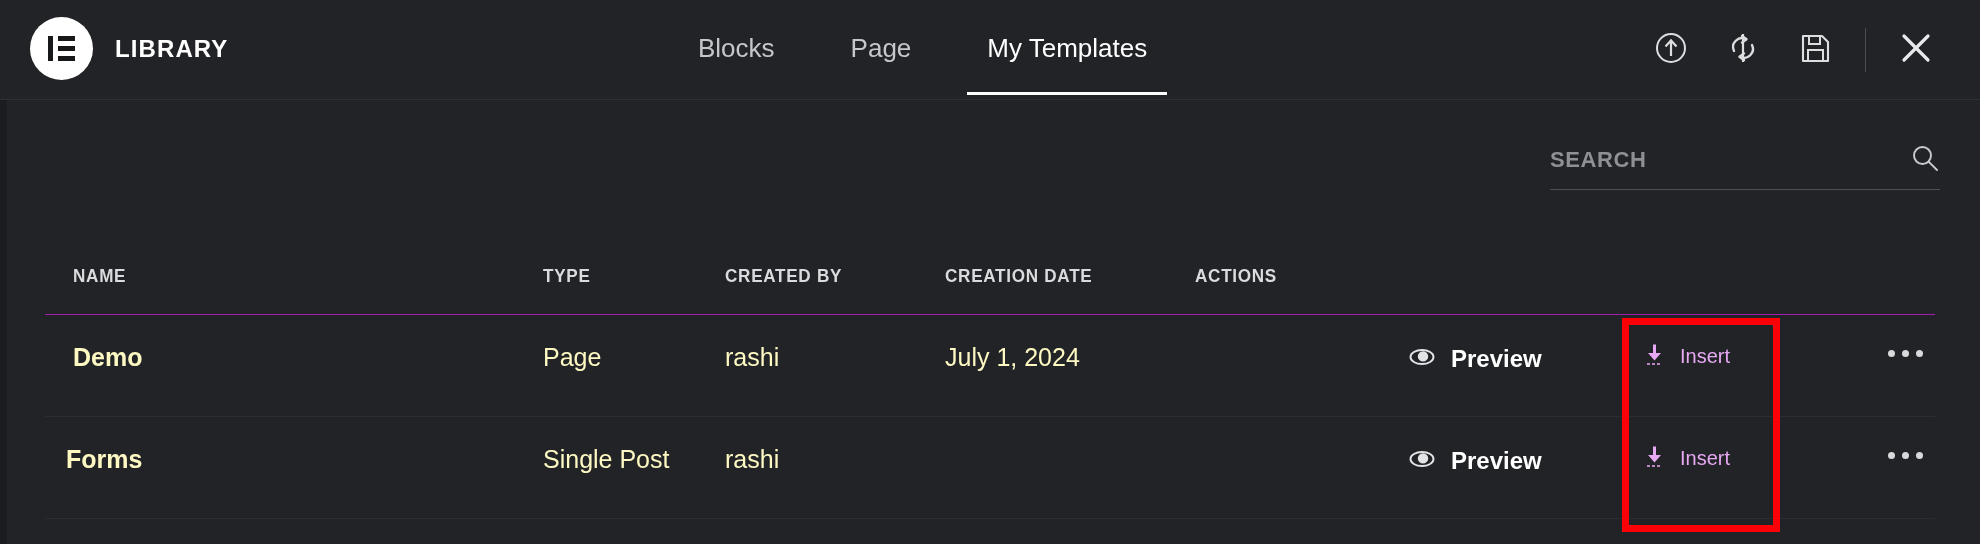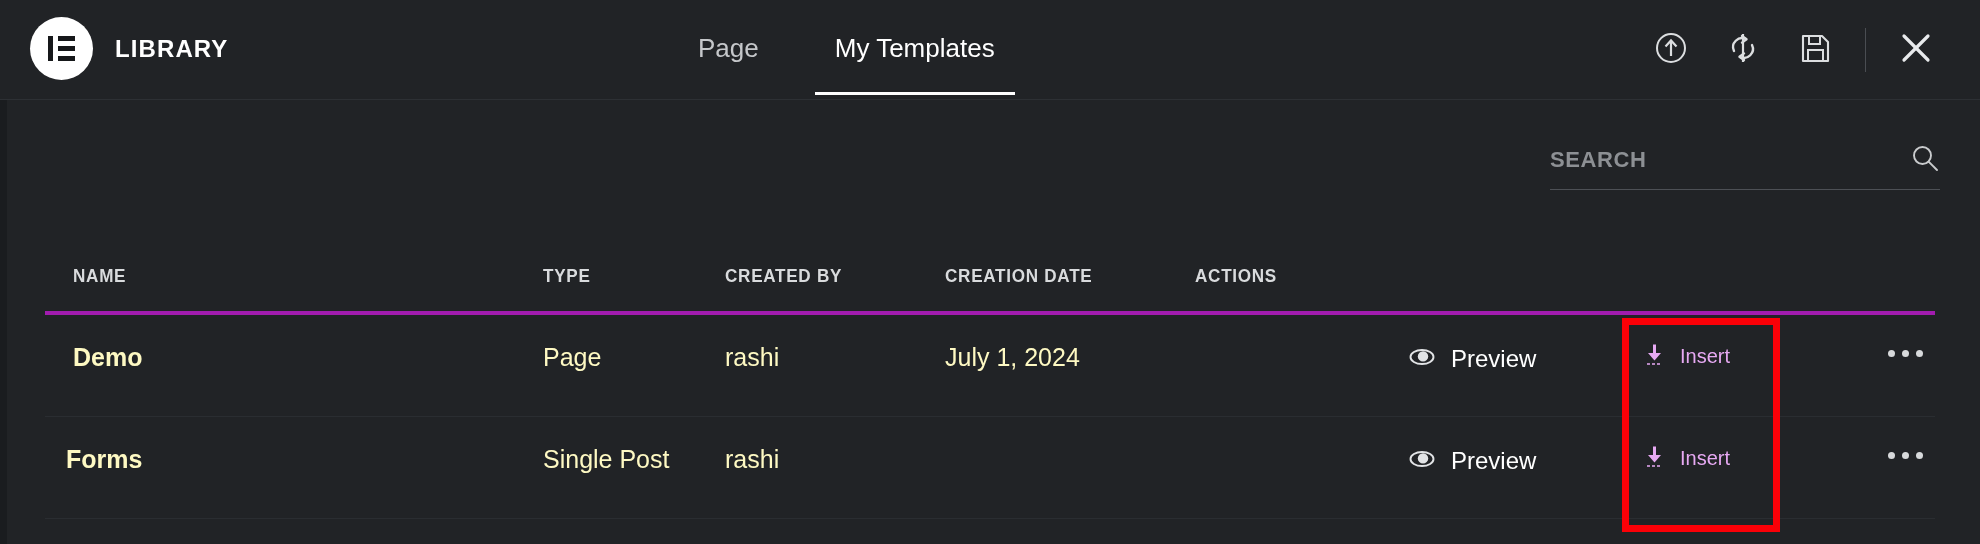--- a/index.html
+++ b/index.html
@@ -137,21 +137,21 @@
   .table {
     position: absolute;
     left: 0; top: 0;
     width: 1980px;
   }
   .thead {
     position: absolute;
     left: 45px; top: 265px;
     width: 1890px;
     height: 50px;
-    border-bottom: 4px solid #a21caf;
+    border-bottom: 1px solid #a21caf;
   }
   .th {
     position: absolute;
     top: 0;
     color: #d9dbdd;
     font-family: "Liberation Sans Narrow", "Liberation Sans", sans-serif;
     font-size: 19px;
     font-weight: bold;
     letter-spacing: 0.8px;
     white-space: nowrap;
@@ -179,21 +179,21 @@
     position: absolute;
     top: 28px;
     display: flex;
     align-items: center;
     gap: 15px;
     cursor: pointer;
   }
   .act-preview-label {
     color: #ffffff;
     font-size: 24px;
-    font-weight: normal;
+    font-weight: bold;
   }
 
   .act-insert {
     position: absolute;
     top: 28px;
     display: flex;
     align-items: center;
     gap: 14px;
     cursor: pointer;
   }
@@ -238,20 +238,21 @@
           <rect x="2" y="3" width="5" height="25" fill="#16181a"></rect>
           <rect x="12" y="3" width="17" height="5" fill="#16181a"></rect>
           <rect x="12" y="13" width="17" height="5" fill="#16181a"></rect>
           <rect x="12" y="23" width="17" height="5" fill="#16181a"></rect>
         </svg>
       </div>
       <div class="brand-title">LIBRARY</div>
     </div>
 
     <div class="tabs">
+      <div class="tab">Blocks</div>
       <div class="tab">Page</div>
       <div class="tab active">My Templates</div>
     </div>
 
     <div class="header-actions">
 
       <div class="hicon">
         <span>
           <svg width="34" height="34" viewBox="0 0 34 34">
             <circle cx="17" cy="17" r="14" fill="none" stroke="#dcdee0" stroke-width="2"></circle>

